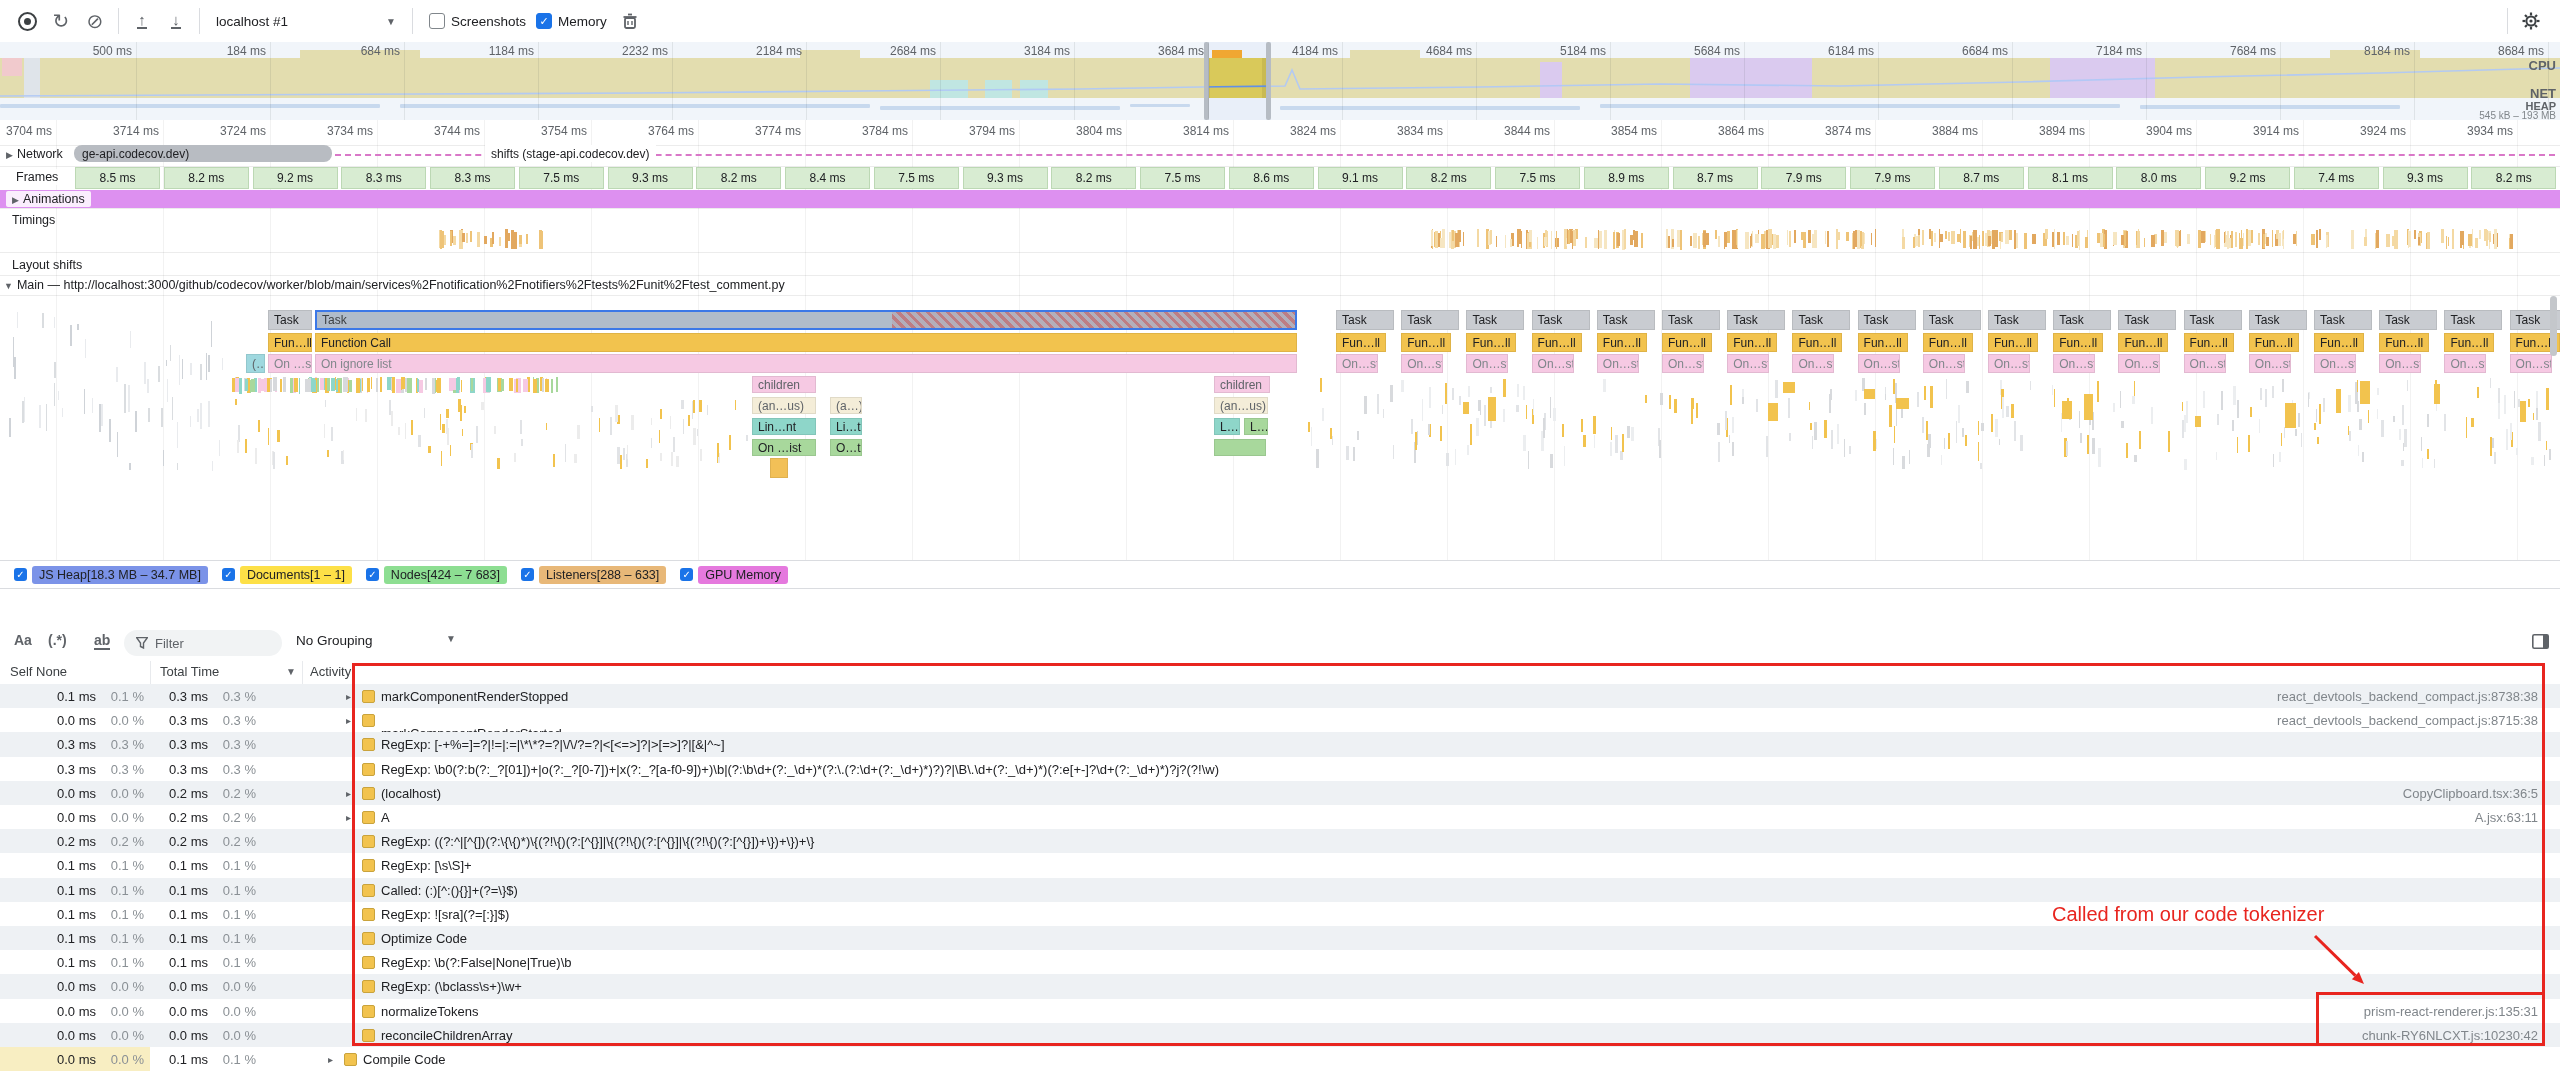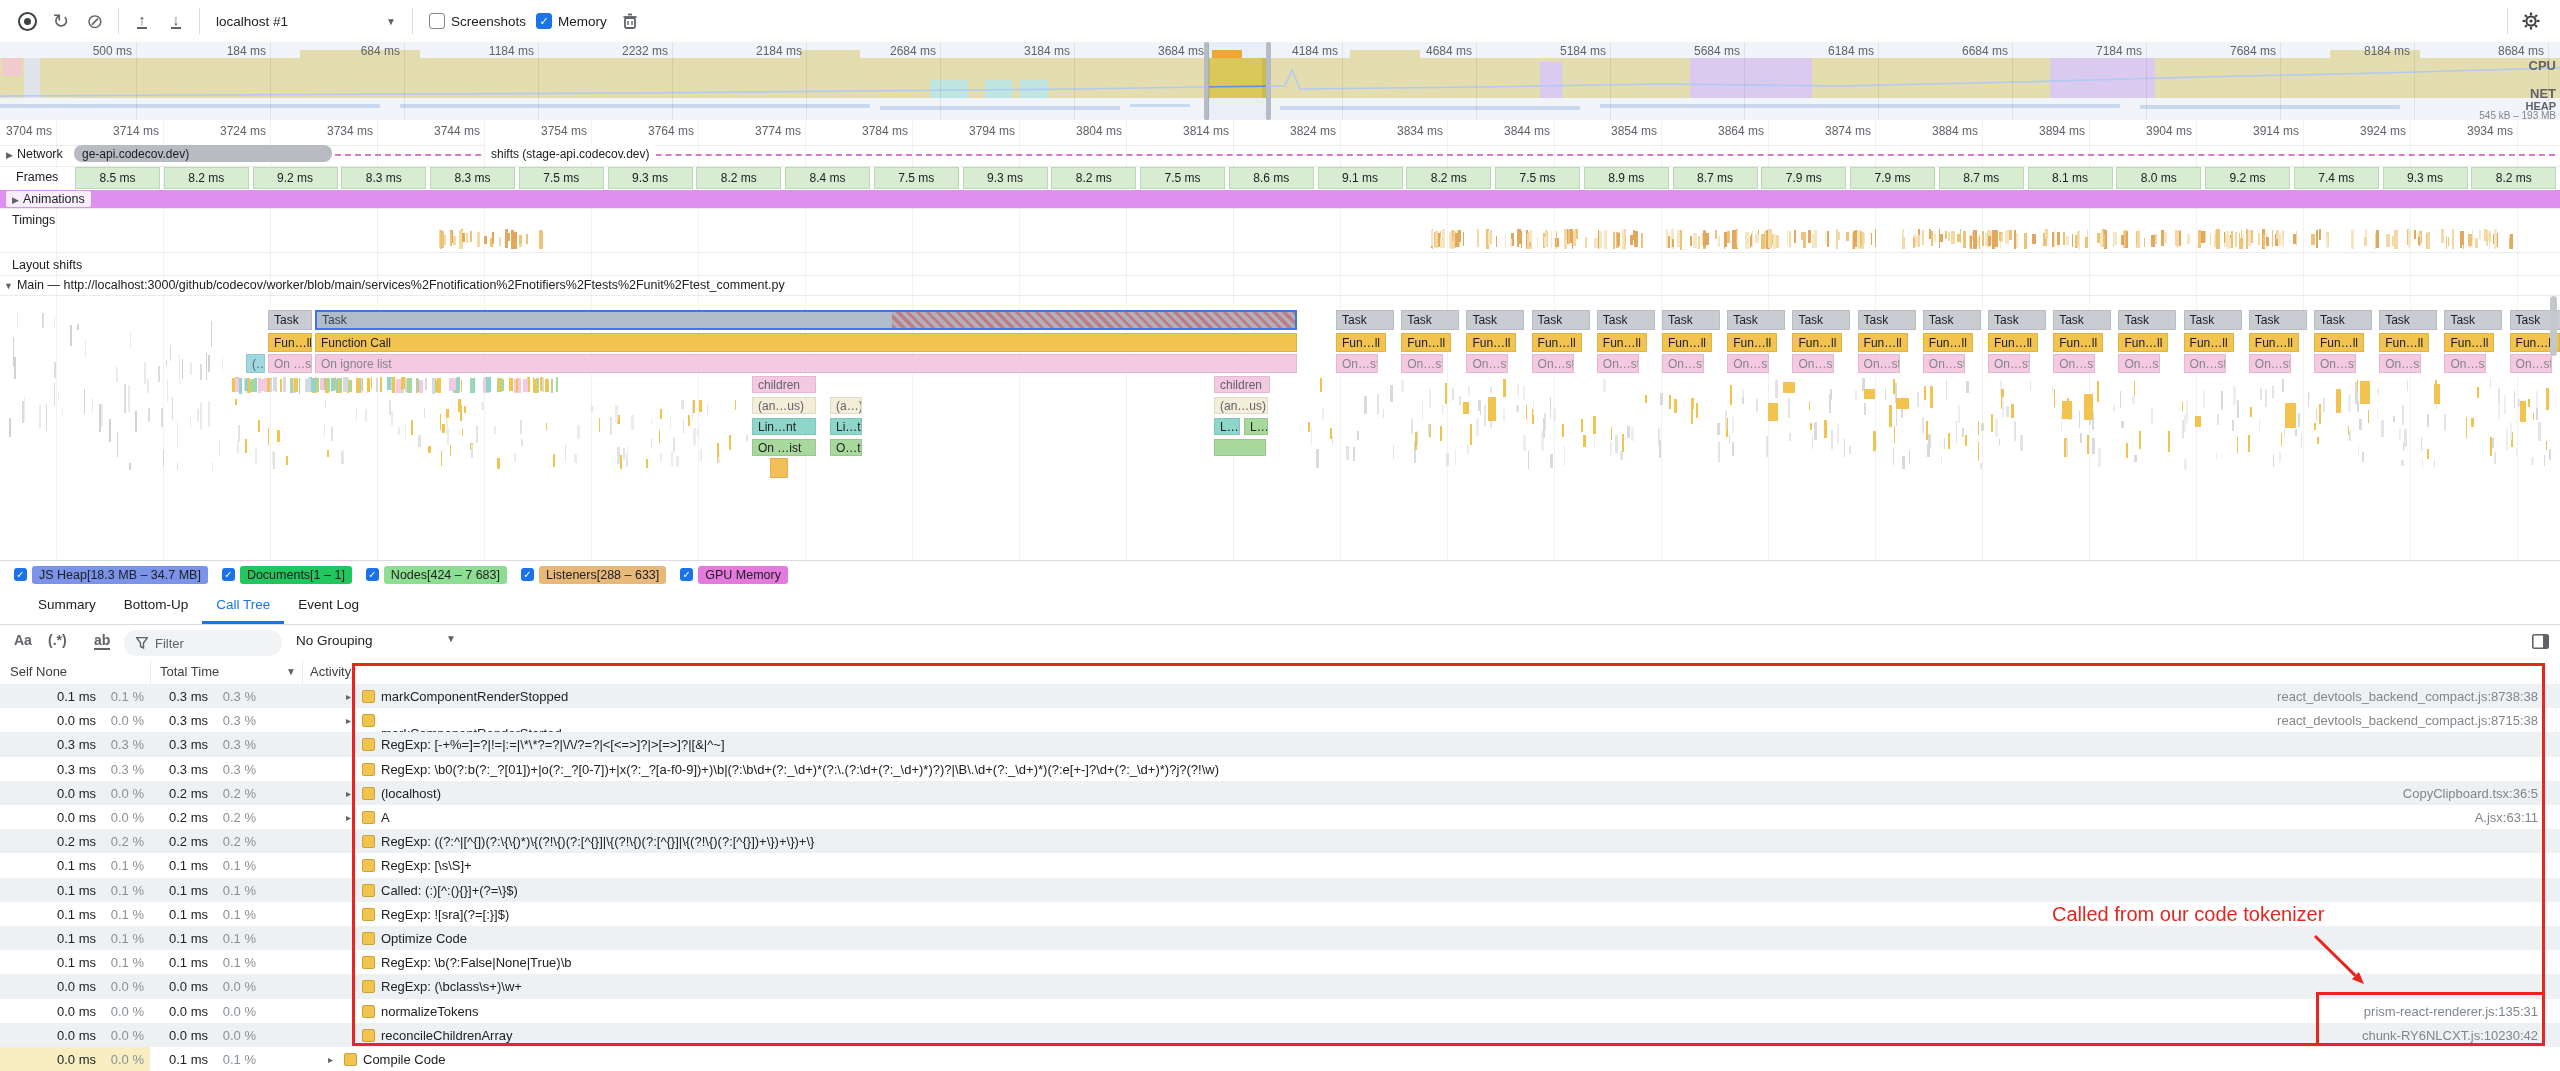--- a/index.html
+++ b/index.html
@@ -1353,42 +1353,36 @@
     <div class="abs" style="left:2550px;top:296px;width:7px;height:60px;background:#c4c7cb;border-radius:4px;"></div>
   </div>
 
   <div id="counters">
       <div class="cnt-item">
         <span class="cnt-chk">✓</span>
         <span class="cnt-pill" style="background: rgb(123, 147, 232);">JS Heap[18.3 MB – 34.7 MB]</span>
       </div>
       <div class="cnt-item">
         <span class="cnt-chk">✓</span>
-        <span class="cnt-pill" style="background: #22c55e;">Documents[1 – 1]</span>
+        <span class="cnt-pill" style="background: #fde047;">Documents[1 – 1]</span>
       </div>
       <div class="cnt-item">
         <span class="cnt-chk">✓</span>
         <span class="cnt-pill" style="background: rgb(141, 222, 146);">Nodes[424 – 7 683]</span>
       </div>
       <div class="cnt-item">
         <span class="cnt-chk">✓</span>
         <span class="cnt-pill" style="background: rgb(232, 184, 120);">Listeners[288 – 633]</span>
       </div>
       <div class="cnt-item">
         <span class="cnt-chk">✓</span>
         <span class="cnt-pill" style="background: rgb(229, 121, 222);">GPU Memory</span>
       </div>
     </div>
 
-  <div id="tabs">
-      <div class="tab">Summary</div>
-      <div class="tab">Bottom-Up</div>
-      <div class="tab active">Call Tree</div>
-      <div class="tab">Event Log</div>
-    </div>
 
   <div id="filterbar">
     <div class="fb-ic" style="left:14px;">
       <span>Aa</span>
     </div>
     <div class="fb-ic" style="left:48px;">
       <span>(.*)</span>
     </div>
     <div class="fb-ic" style="left:94px;border-bottom:2px solid #5f6368;">
       <span>ab</span>

